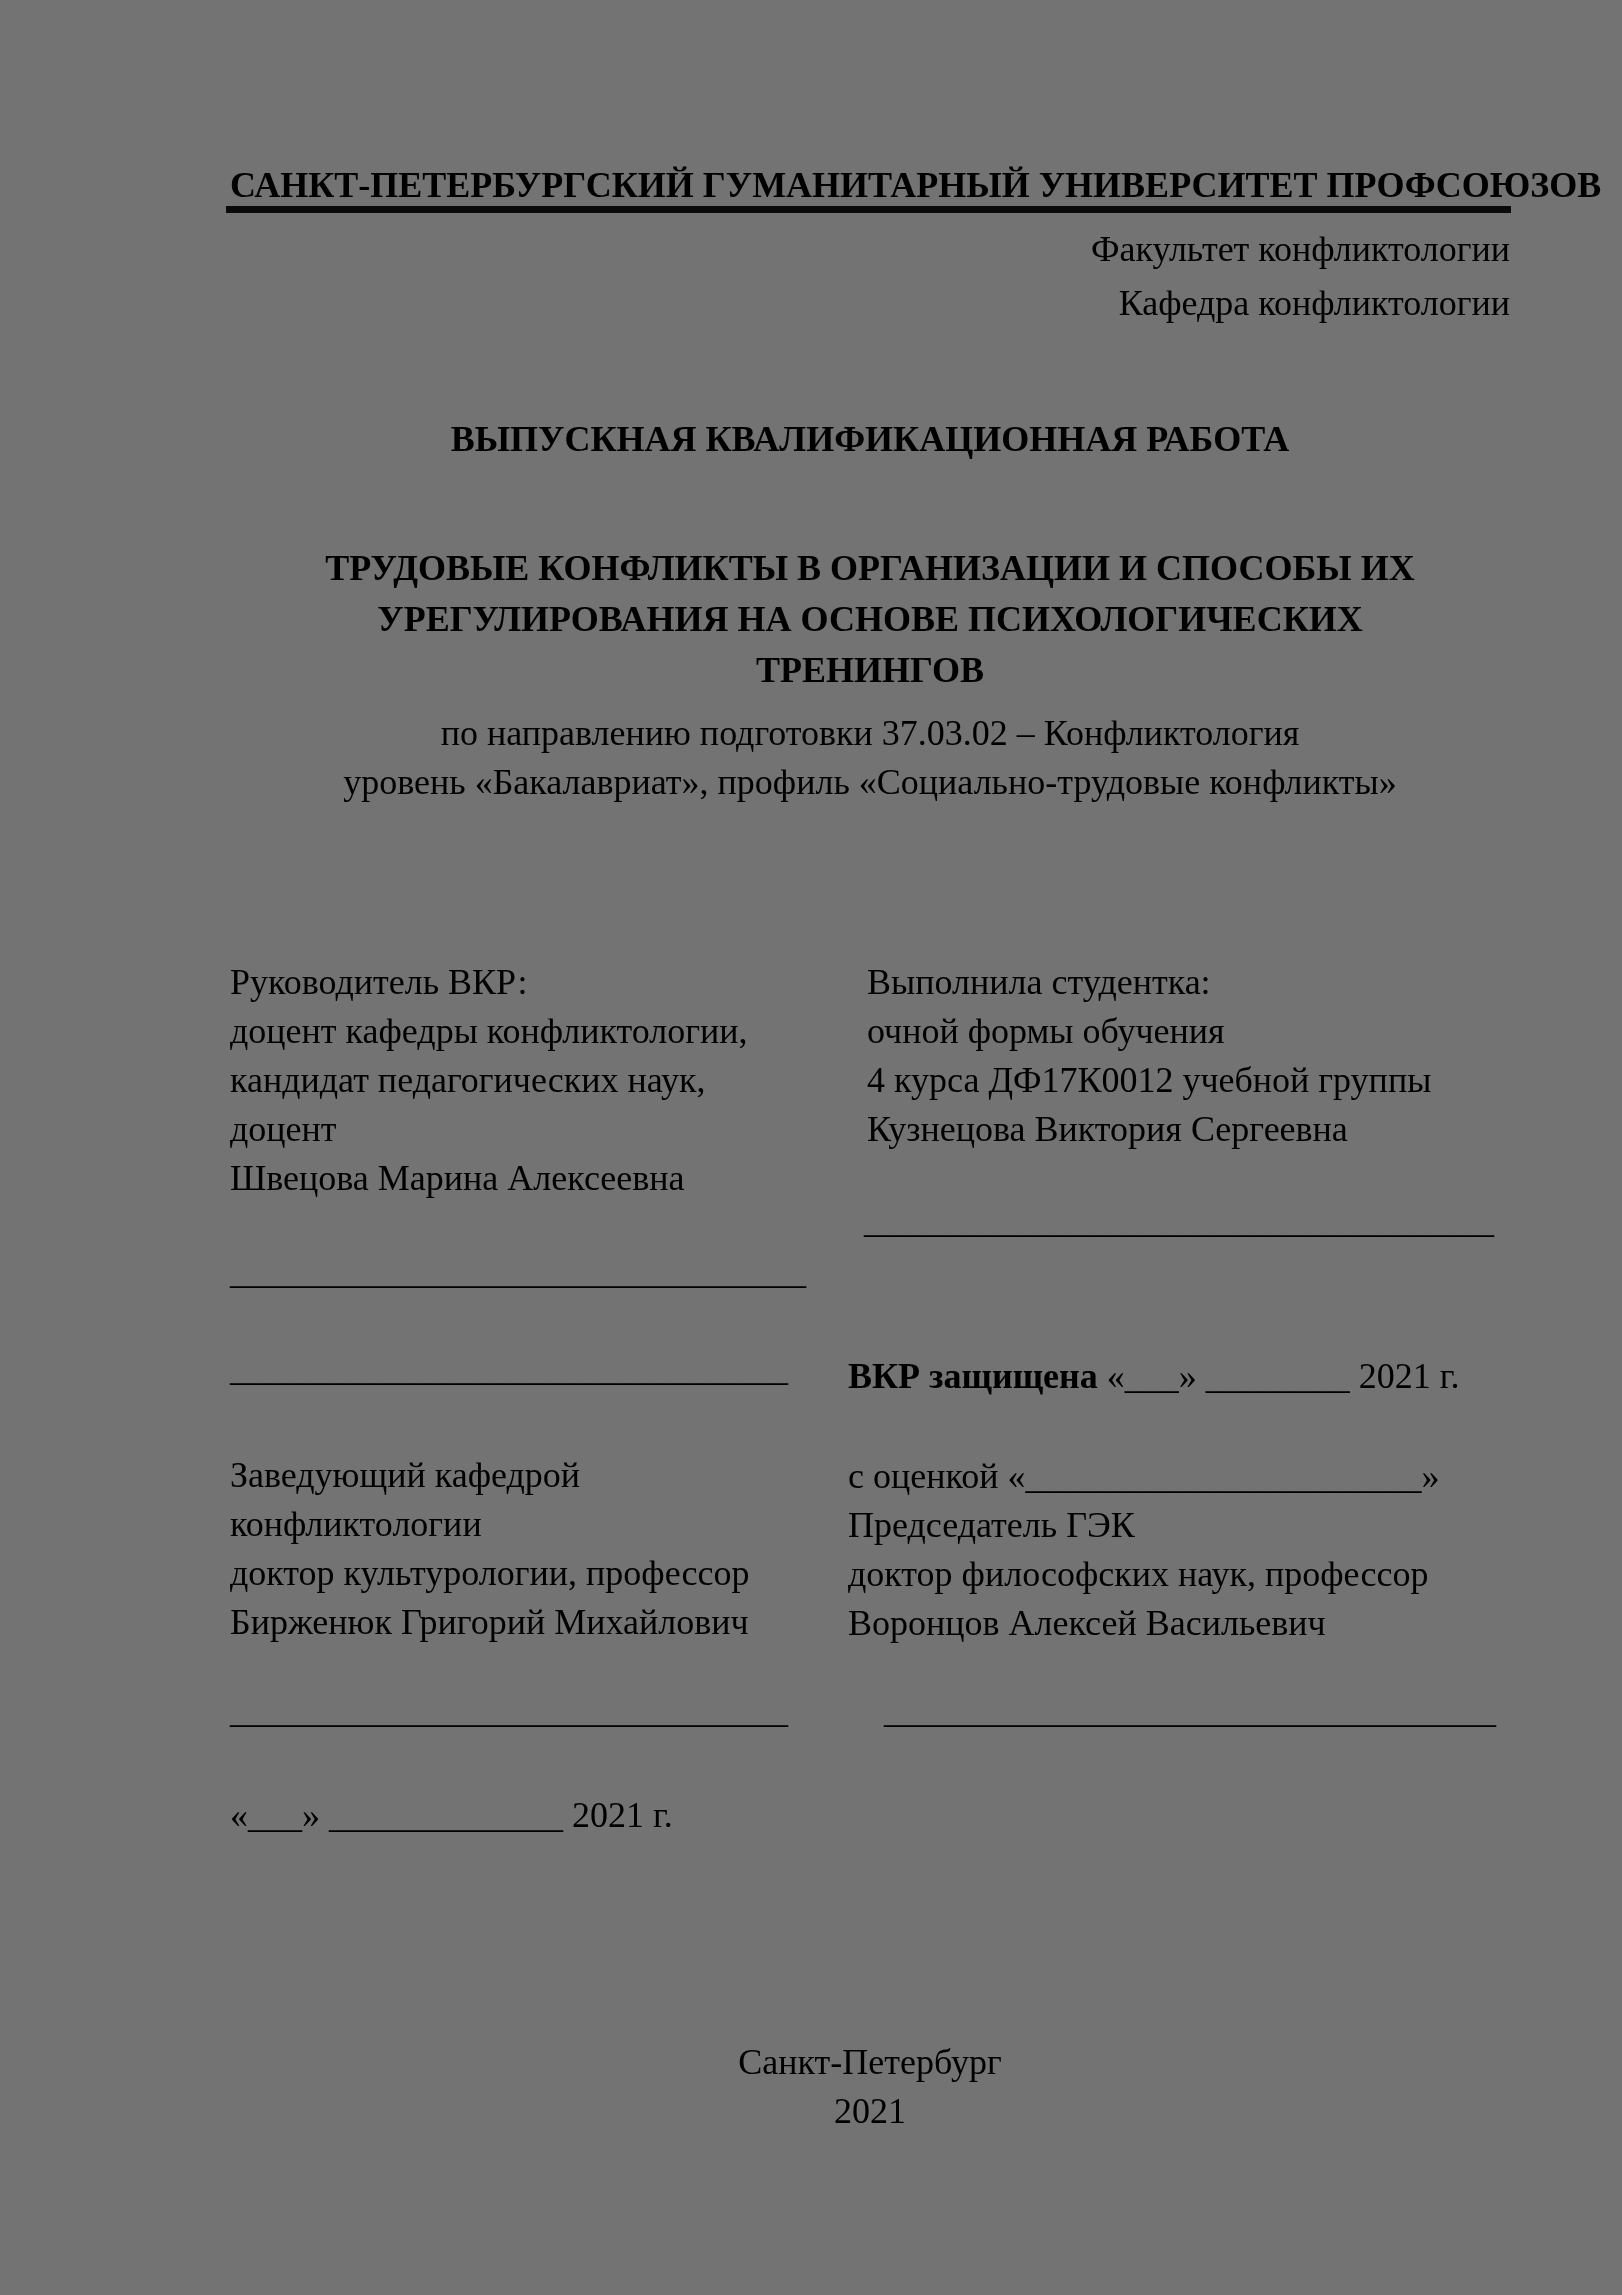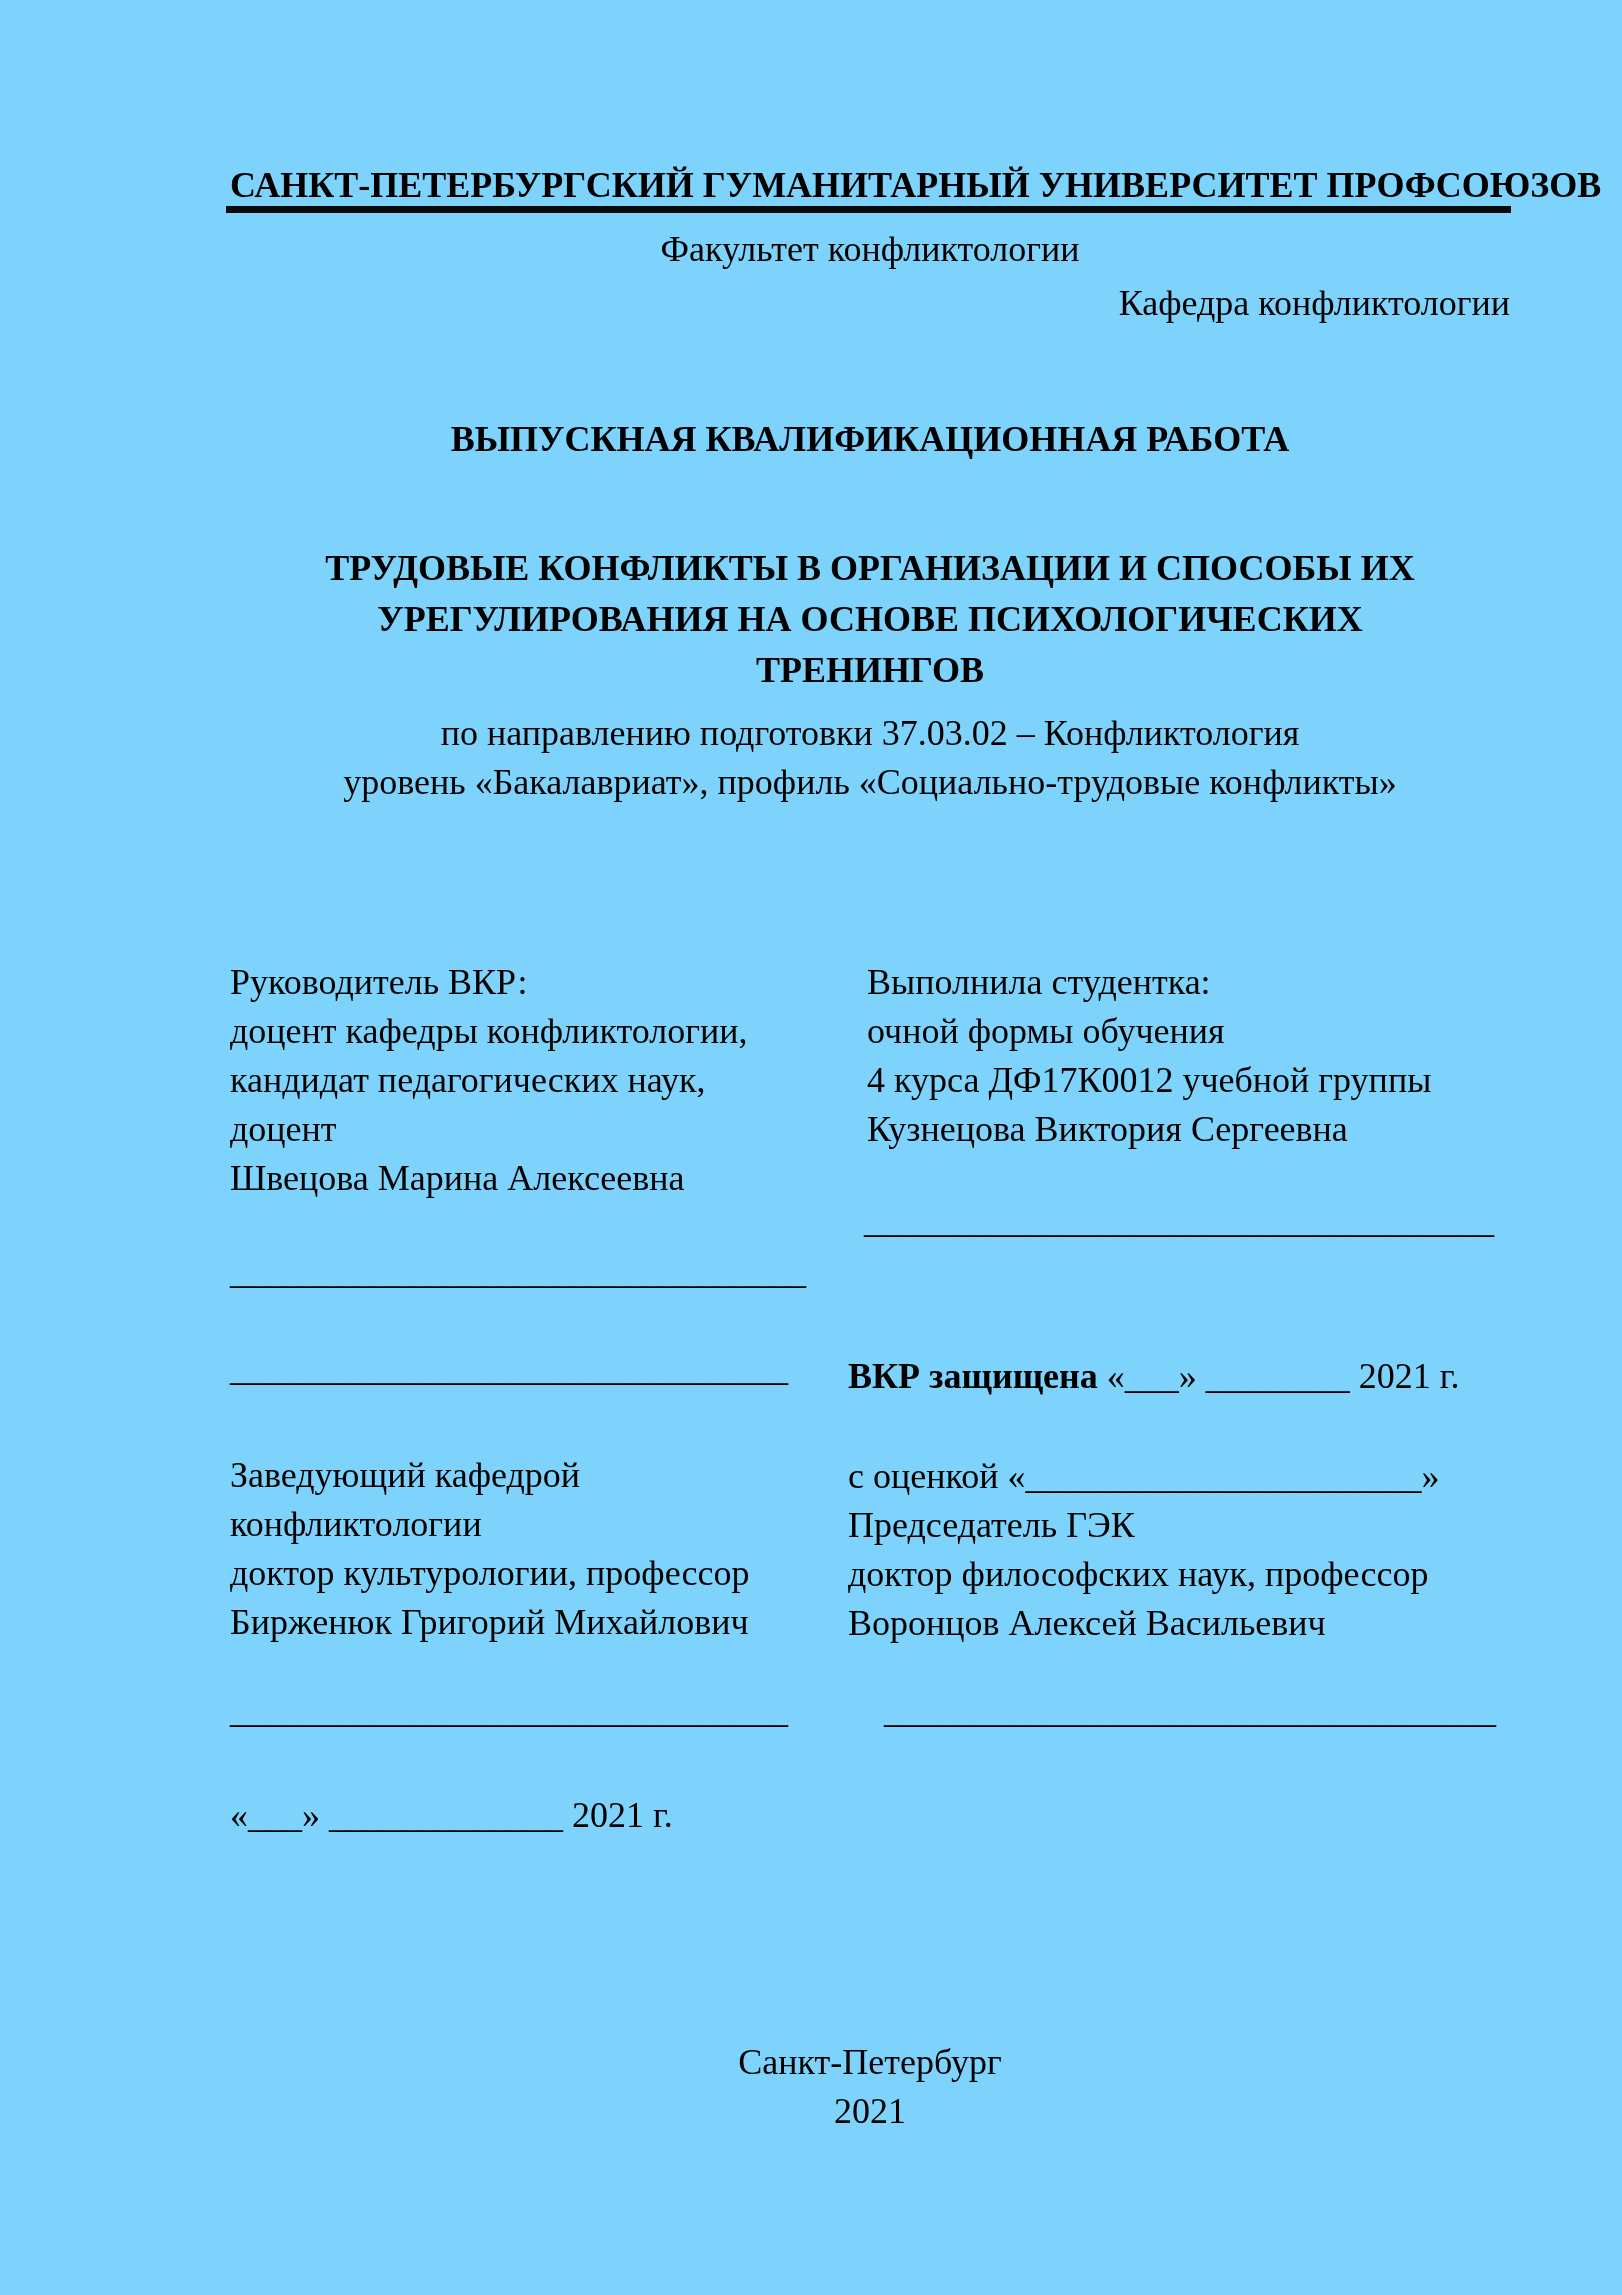--- a/index.html
+++ b/index.html
@@ -4,21 +4,21 @@
 <style>
   html, body {
     margin: 0;
     padding: 0;
     background: #ffffff;
   }
   .page {
     position: relative;
     width: 1623px;
     height: 2295px;
-    background: #7dd3fc;
+    background: #737373;
     color: #000000;
     font-family: "Liberation Serif", "DejaVu Serif", serif;
     font-size: 36px;
     overflow: hidden;
   }
   .line {
     position: absolute;
     white-space: pre-line;
     line-height: 49px;
   }
@@ -47,21 +47,21 @@
 </style>
 </head>
 <body>
 
 <div class="page">
 
   <div class="line center bold nowrap" style="top:161px;">САНКТ-ПЕТЕРБУРГСКИЙ ГУМАНИТАРНЫЙ УНИВЕРСИТЕТ ПРОФСОЮЗОВ</div>
 
   <div class="rule"></div>
 
-  <div class="line center" style="top:225px;">Факультет конфликтологии</div>
+  <div class="line center" style="top:225px;text-align:right;">Факультет конфликтологии</div>
 
   <div class="line right" style="top:272px;">Кафедра конфликтологии</div>
 
   <div class="line center bold" style="top:415px;">ВЫПУСКНАЯ КВАЛИФИКАЦИОННАЯ РАБОТА</div>
 
   <div class="line center bold title-lh" style="top:509px;">ТРУДОВЫЕ КОНФЛИКТЫ В ОРГАНИЗАЦИИ И СПОСОБЫ ИХ
 УРЕГУЛИРОВАНИЯ НА ОСНОВЕ ПСИХОЛОГИЧЕСКИХ
 ТРЕНИНГОВ</div>
 
   <div class="line center" style="top:709px;">по направлению подготовки 37.03.02 – Конфликтология</div>

